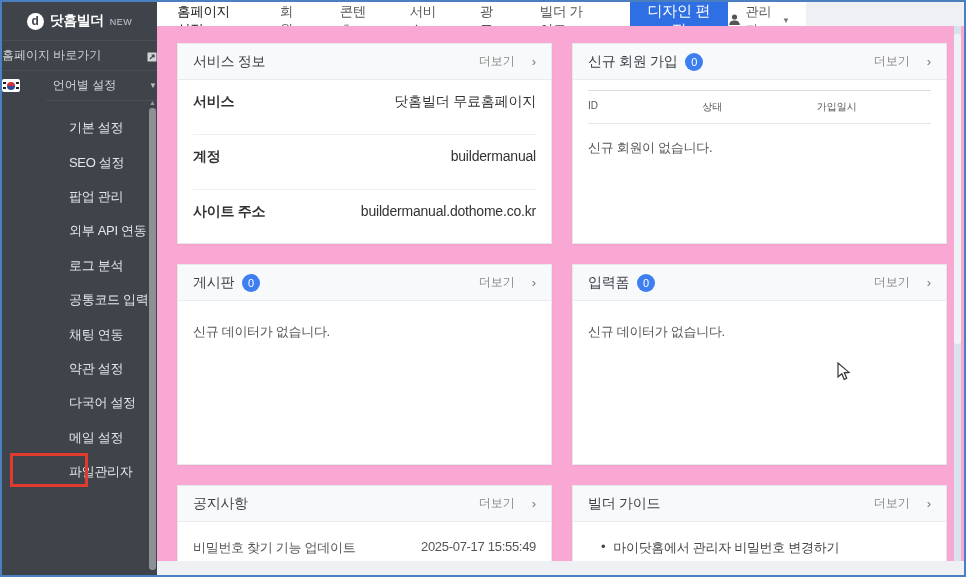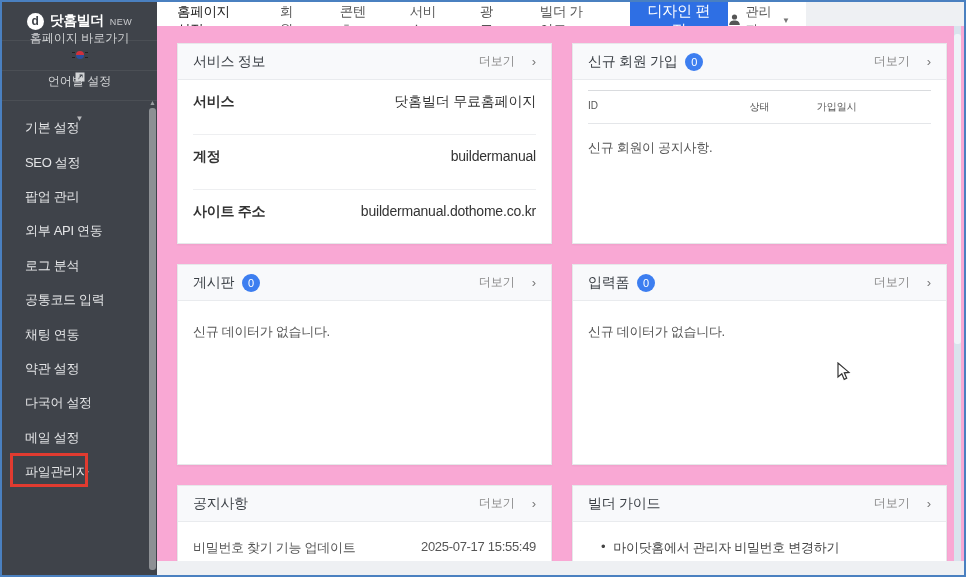--- a/index.html
+++ b/index.html
@@ -5,27 +5,27 @@
   * { margin:0; padding:0; box-sizing:border-box; }
   html,body { width:966px; height:577px; font-family:"Liberation Sans","DejaVu Sans",sans-serif; }
   .window { position:relative; width:966px; height:577px; border:2px solid #4a80c0; background:#eef0f3; overflow:hidden; }
 
   
   .sidebar { position:absolute; left:0; top:0; width:155px; height:573px; background:#3f434a; color:#e4e5e7; }
   .logo-row { height:38px; display:flex; align-items:center; justify-content:center; gap:6px; }
   .logo-circle { width:17px; height:17px; border-radius:50%; background:#fff; color:#3f434a; font-weight:bold; font-size:12px; line-height:17px; text-align:center; }
   .logo-text { font-size:14px; font-weight:bold; color:#fff; letter-spacing:-0.5px; }
   .logo-badge { font-size:9px; color:#c9cbce; letter-spacing:0.5px; margin-top:2px; }
-  .quick-row { height:30px; display:flex; align-items:center; justify-content:center; gap:24px; font-size:12px; color:#d2d4d6; border-top:1px solid #4b4f55; cursor:pointer;flex-direction:column; }
+  .quick-row { height:30px; display:flex; align-items:center; justify-content:space-between; gap:24px; font-size:12px; color:#d2d4d6; border-top:1px solid #4b4f55; cursor:pointer; }
   .ext-icon { display:inline-block; width:10px; height:10px; }
   .flag { width:18px; height:13px; background:#fff; border-radius:2px; position:relative; }
   .flag .taeguk { position:absolute; left:5px; top:2.5px; width:8px; height:8px; border-radius:50%; background:linear-gradient(to bottom,#d0313c 50%,#2a4e9e 50%); }
   .flag .bar { position:absolute; width:3px; height:1.5px; background:#222; }
   .caret { font-size:8px; color:#b9bbbe; }
-  .menu { padding-top:10px; border-top:1px solid #4b4f55; }
+  .menu { padding-top:10px; border-top:1px solid #4b4f55;margin-left:44px; }
   .menu-item { height:34.4px; display:flex; align-items:center; padding-left:23px; font-size:13px; color:#e4e5e7; cursor:pointer; letter-spacing:-0.3px; }
   .red-box { position:absolute; left:8px; top:451px; width:78px; height:34px; border:3px solid #e13b30; pointer-events:none; }
   .side-scroll { position:absolute; right:0; top:94px; bottom:0; width:9px; }
   .side-scroll .up { height:12px; display:flex; align-items:center; justify-content:center; font-size:7px; color:#9a9da1; }
   .side-scroll .thumb { position:absolute; top:12px; bottom:5px; left:1px; width:7px; background:#8d9094; border-radius:3px; }
 
   
   .topbar { position:absolute; left:155px; top:0; width:649px; height:38px; background:#fff; border-bottom:1px solid #e3e5e8; display:flex; align-items:stretch; }
   .tabs { display:flex; }
   .tab { display:flex; align-items:center; padding:0 20px; font-size:13.5px; color:#555; cursor:pointer; letter-spacing:-0.3px; }
@@ -42,21 +42,21 @@
   .badge { width:18px; height:18px; border-radius:50%; background:#3d7ef0; color:#fff; font-size:11px; display:flex; align-items:center; justify-content:center; margin-left:8px; }
   .more { margin-left:auto; font-size:12px; color:#888; cursor:pointer; display:flex; align-items:center; gap:17px; }
   .more .chev { font-size:13px; color:#777; }
   .card-body { padding:0 15px; }
   .svc-row { display:flex; justify-content:space-between; align-items:flex-start; padding:13px 0 23px; border-bottom:1px solid #eeeff1; }
   .svc-row:last-child { border-bottom:none; }
   .svc-label { font-size:14px; font-weight:bold; color:#333; letter-spacing:-0.3px; }
   .svc-value { font-size:14px; color:#333; letter-spacing:-0.2px; }
   .tbl-head { display:flex; margin:10px 15px 0; border-top:1px solid #d9dbde; border-bottom:1px solid #e4e6e9; padding:9px 0; font-size:10px; color:#555; }
   .tbl-head .c1 { flex:1; text-align:left; }
-  .tbl-head .c2 { flex:1; text-align:center; }
+  .tbl-head .c2 { flex:1; }
   .tbl-head .c3 { flex:1; text-align:left; }
   .empty-msg { padding:15px 15px; font-size:13px; color:#555; letter-spacing:-0.3px; }
   .notice-row { display:flex; justify-content:space-between; padding:17px 15px; font-size:13px; color:#555; letter-spacing:-0.3px; }
   .guide-row { display:flex; gap:8px; padding:17px 15px 17px 28px; font-size:13px; color:#444; letter-spacing:-0.3px; }
   .bullet { color:#444; }
   #card-service { left:20px; top:17px; height:201px; }
   #card-members { left:415px; top:17px; height:201px; }
   #card-board   { left:20px; top:238px; height:201px; }
   #card-form    { left:415px; top:238px; height:201px; }
   #card-notice  { left:20px; top:459px; height:150px; }
@@ -171,21 +171,21 @@
         <span class="more">
           <span>더보기</span>
           <span class="chev">›</span>
         </span>
       </div>
       <div class="tbl-head">
         <span class="c1">ID</span>
         <span class="c2">상태</span>
         <span class="c3">가입일시</span>
       </div>
-      <div class="empty-msg" style="padding-left:15px;">신규 회원이 공지사항.</div>
+      <div class="empty-msg" style="padding-left:15px;">신규 회원이 없습니다.</div>
     </div>
 
     <div class="card" id="card-board">
       <div class="card-head">
         <span class="card-title">게시판</span>
         <span class="badge">0</span>
         <span class="more">
           <span>더보기</span>
           <span class="chev">›</span>
         </span>

